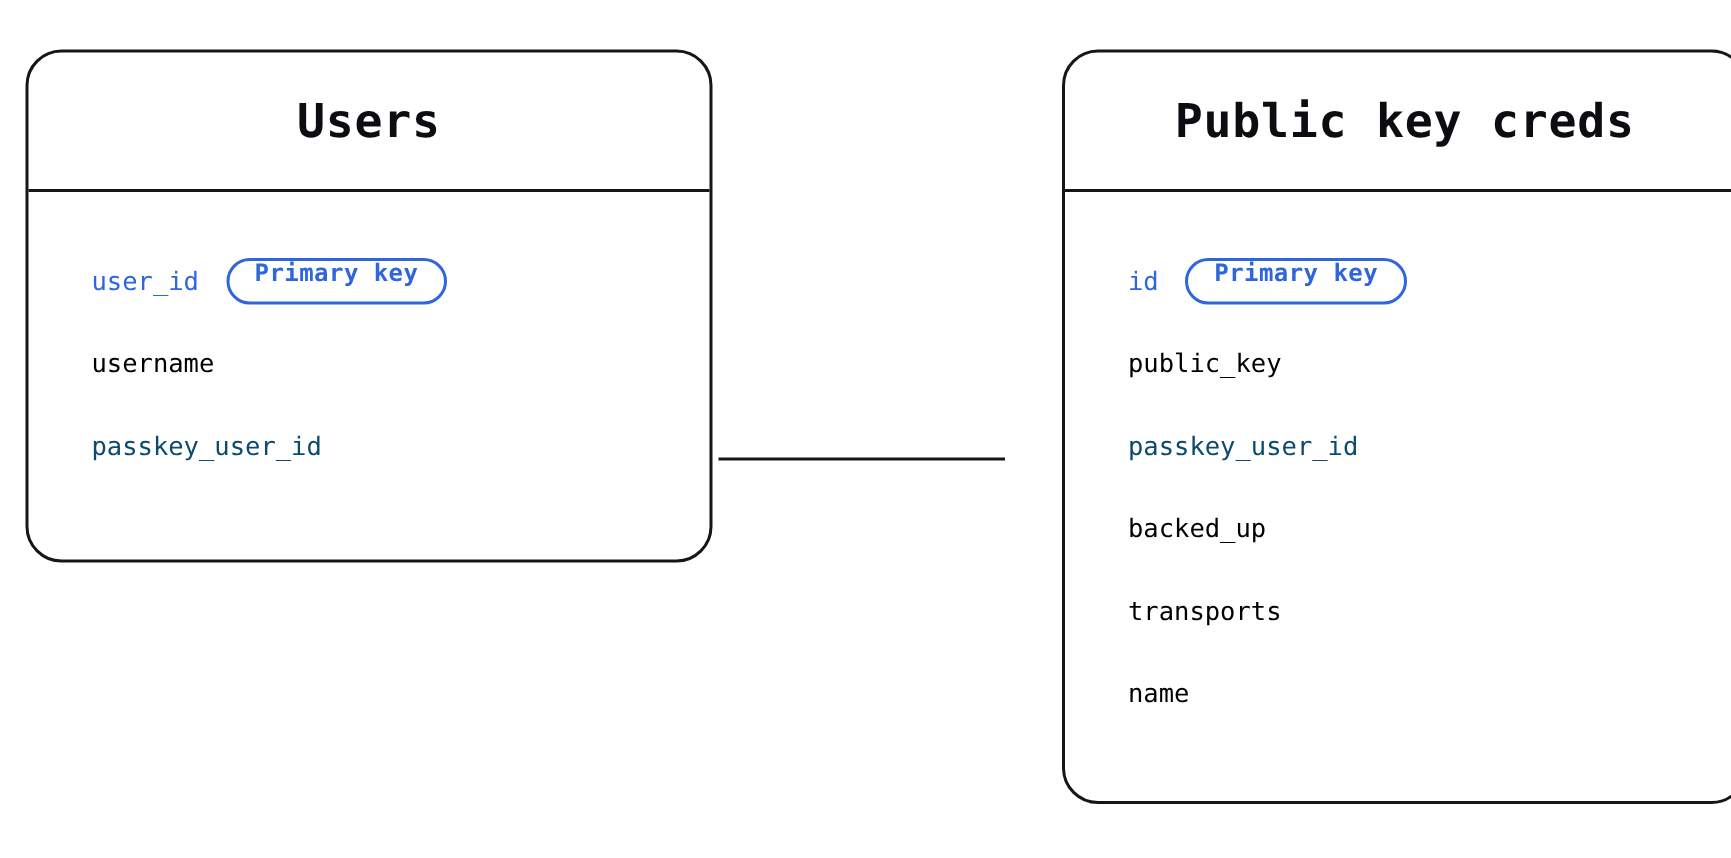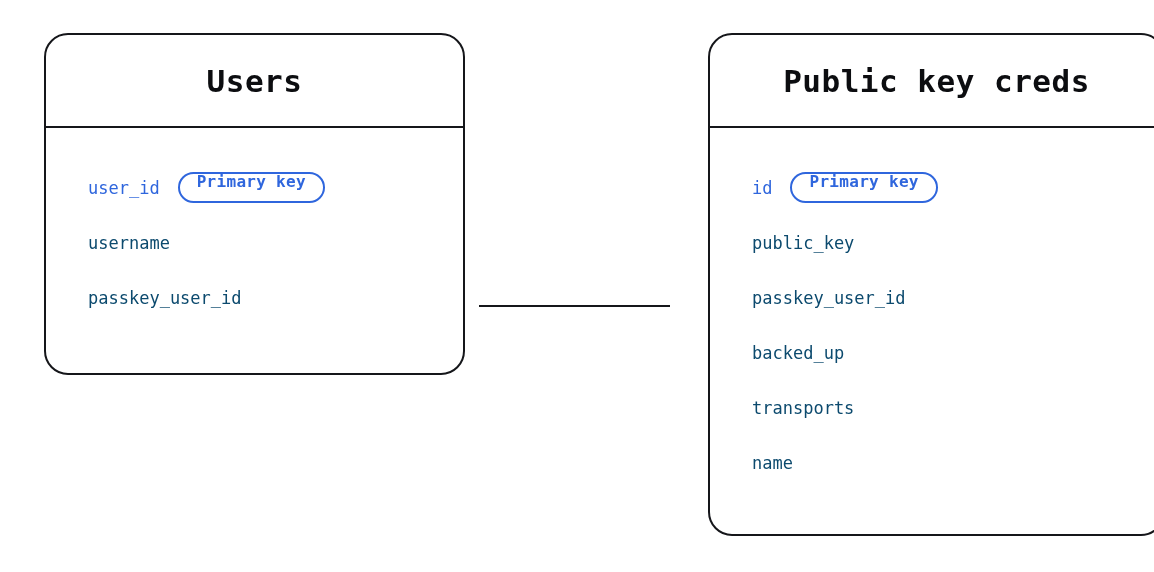--- a/index.html
+++ b/index.html
@@ -66,21 +66,21 @@
   .field-name {
     font-family: "DejaVu Sans Mono", "Liberation Mono", monospace;
     font-size: 17px;
     font-weight: 400;
     letter-spacing: 0px;
     color: #15161a;
     white-space: nowrap;
   }
   .field-name.pk    { color: #2f66dd; }
   .field-name.fk    { color: #0c4a6e; }
-  .field-name.plain { color: #0c4a6e; }
+  .field-name.plain { color: #000000; }
 
   .pk-badge {
     margin-left: 18px;
     display: inline-flex;
     justify-content: center;
     height: 31px;
     padding: 0 17px;
     border: 2px solid #2f66dd;
     border-radius: 999px;
     box-sizing: border-box;
@@ -90,23 +90,23 @@
     font-size: 16px;
     font-weight: 700;
     letter-spacing: 0.3px;
     color: #2f66dd;
     white-space: nowrap;
     line-height: 1;
   }
 
   
   #entity-users {
-    left: 44px;
+    left: 17px;
     top: 33px;
-    width: 421px;
+    width: 458px;
     height: 342px;
   }
   #entity-pkcreds {
     left: 708px;
     top: 33px;
     width: 457px;
     height: 503px;
   }
 
   

